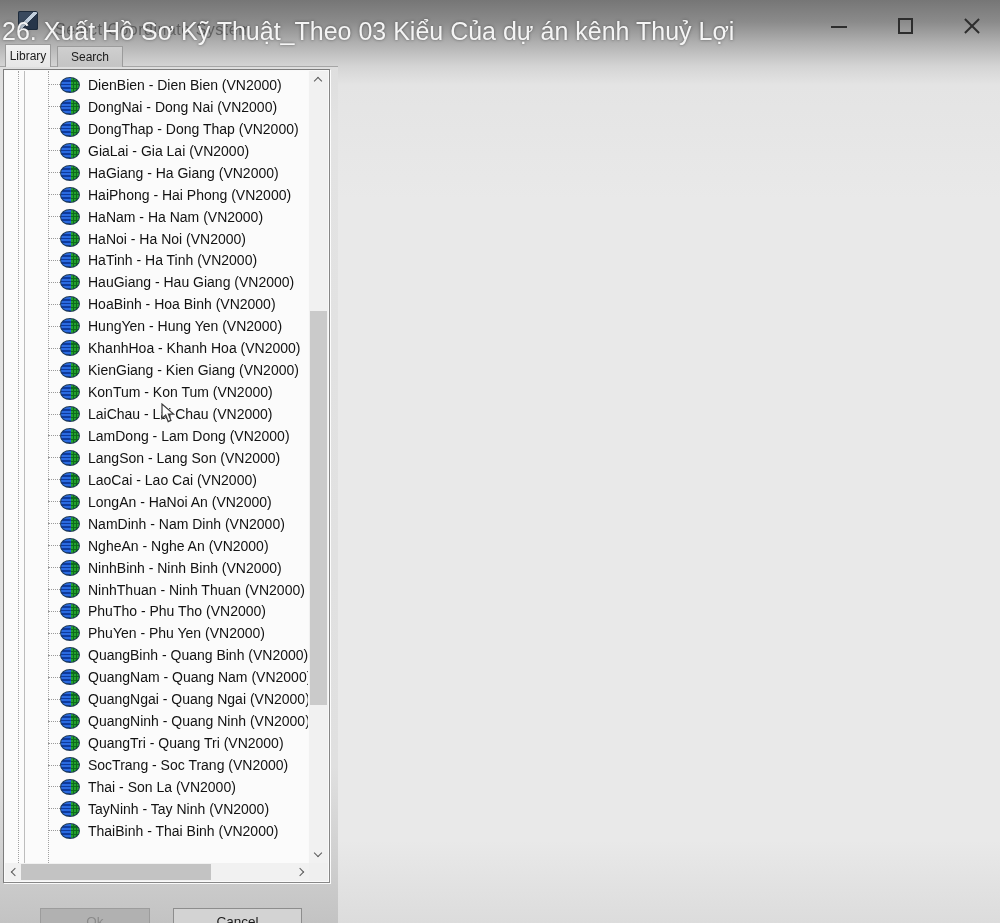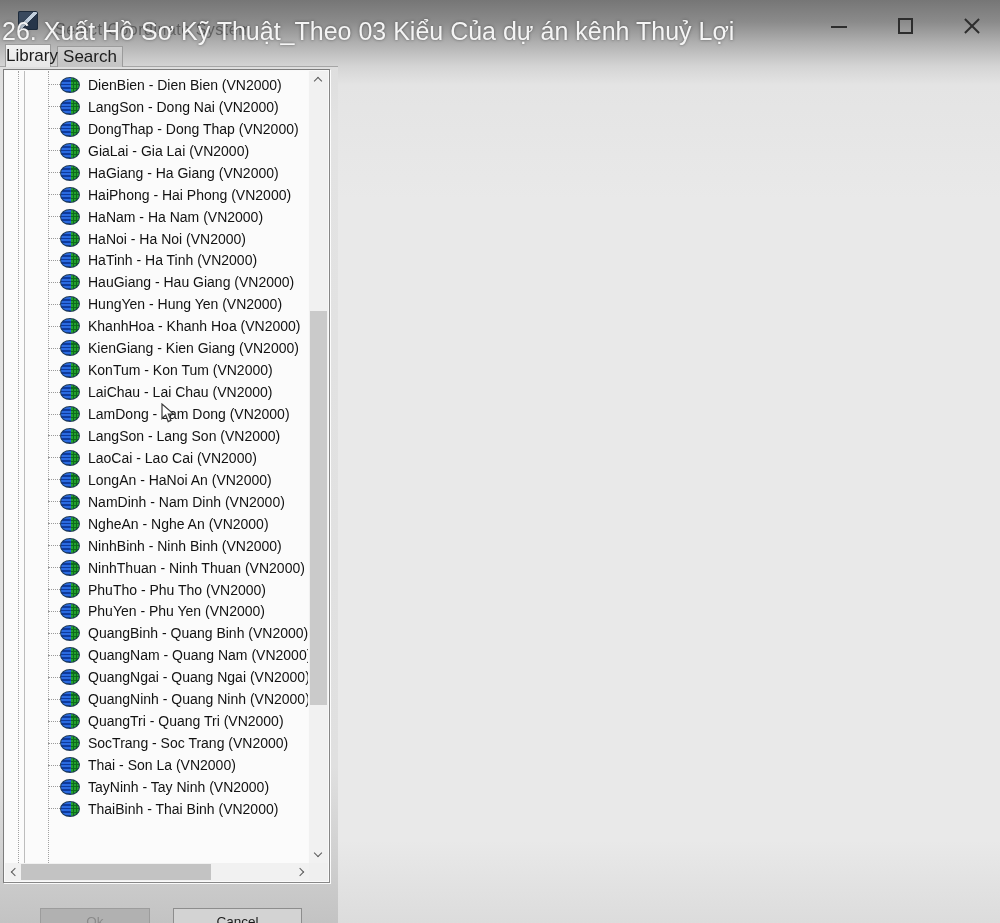--- a/index.html
+++ b/index.html
@@ -39,21 +39,21 @@
   .glyph-min { position:absolute; left:9px; top:17px; width:16px; height:2px; background:#2d2d2d; }
   .glyph-max { position:absolute; left:10px; top:9px; width:15px; height:16px; border:2px solid #2d2d2d; }
   .glyph-close { position:absolute; left:9px; top:8px; width:18px; height:18px; }
   .glyph-close::before,.glyph-close::after {
     content:""; position:absolute; left:-1px; top:8px; width:20px; height:2px; background:#2d2d2d;
   }
   .glyph-close::before { transform:rotate(45deg); }
   .glyph-close::after { transform:rotate(-45deg); }
 
   
-  .tab { position:absolute; font-size:17px; color:#1c1c1c; text-align:center;
+  .tab { position:absolute; font-size:12px; color:#1c1c1c; text-align:center;
          border:1px solid #9b9b9b; border-bottom:none; }
   .tab-library {
     left:5px; top:44px; width:46px; height:23px; line-height:22px;
     background:linear-gradient(180deg,#f1f1f1,#e6e6e6); z-index:3;
   }
   .tab-search {
     left:57px; top:46px; width:66px; height:21px; line-height:20px;
     background:linear-gradient(180deg,#cfcfcf,#c4c4c4); z-index:2;
   }
   .tabstrip-line { position:absolute; left:0; top:66px; width:338px; height:1px; background:#a5a5a5; z-index:1; }
@@ -159,21 +159,21 @@
 
           <div class="row">
             <span class="conn"></span>
             <span class="globe"></span>
             <span class="row-label">DienBien - Dien Bien (VN2000)</span>
           </div>
 
           <div class="row">
             <span class="conn"></span>
             <span class="globe"></span>
-            <span class="row-label">LangSon - Dong Nai (VN2000)</span>
+            <span class="row-label">DongNai - Dong Nai (VN2000)</span>
           </div>
 
           <div class="row">
             <span class="conn"></span>
             <span class="globe"></span>
             <span class="row-label">DongThap - Dong Thap (VN2000)</span>
           </div>
 
           <div class="row">
             <span class="conn"></span>
@@ -211,20 +211,25 @@
             <span class="globe"></span>
             <span class="row-label">HaTinh - Ha Tinh (VN2000)</span>
           </div>
 
           <div class="row">
             <span class="conn"></span>
             <span class="globe"></span>
             <span class="row-label">HauGiang - Hau Giang (VN2000)</span>
           </div>
 
+          <div class="row">
+            <span class="conn"></span>
+            <span class="globe"></span>
+            <span class="row-label">HoaBinh - Hoa Binh (VN2000)</span>
+          </div>
 
           <div class="row">
             <span class="conn"></span>
             <span class="globe"></span>
             <span class="row-label">HungYen - Hung Yen (VN2000)</span>
           </div>
 
           <div class="row">
             <span class="conn"></span>
             <span class="globe"></span>

